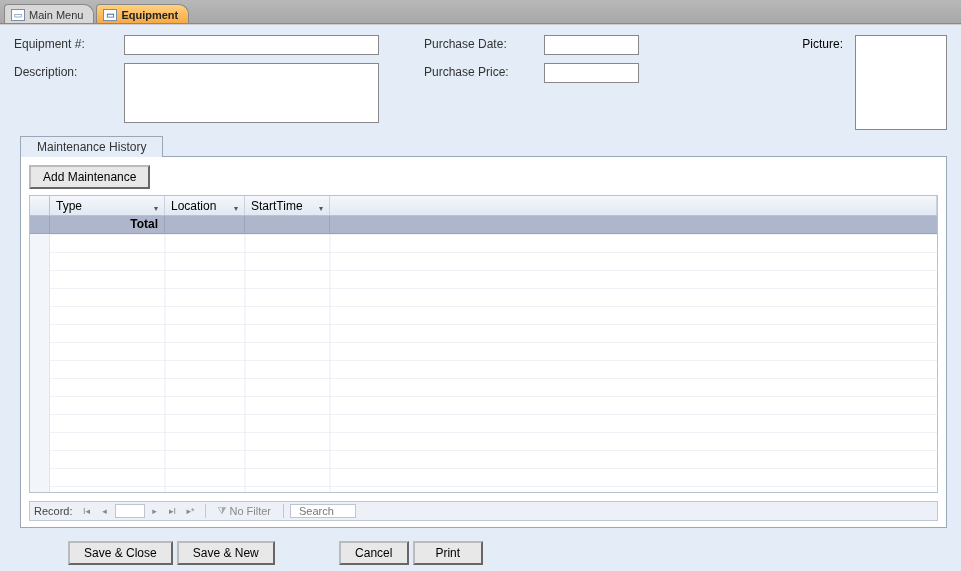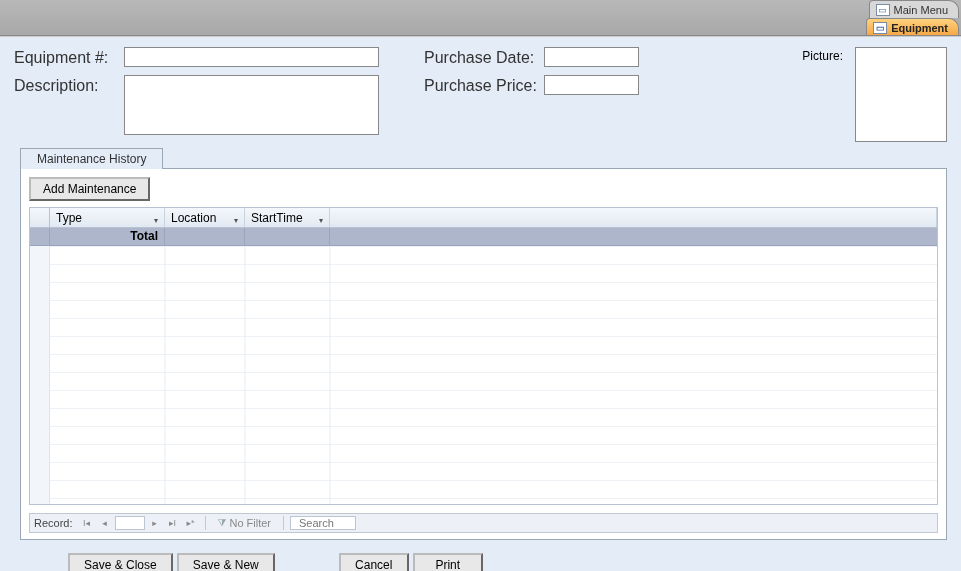--- a/index.html
+++ b/index.html
@@ -8,27 +8,26 @@
     padding: 0;
     font-family: "Segoe UI", Tahoma, sans-serif;
     font-size: 12px;
     background: #f0f0f0;
     width: 961px;
     height: 571px;
     overflow: hidden;
   }
   
   .tab-strip {
-    height: 36px;
+    height: 24px;
     background: linear-gradient(#b8b8b8, #a8a8a8);
     border-bottom: 1px solid #888;
     display: flex;
     align-items: flex-end;
     padding-left: 4px;
-    flex-direction: column;
   }
   .doc-tab {
     height: 19px;
     padding: 2px 10px 0 6px;
     margin-right: 2px;
     display: flex;
     align-items: center;
     gap: 4px;
     border: 1px solid #888;
     border-bottom: none;
@@ -60,21 +59,21 @@
     padding: 10px 14px 8px 14px;
     position: relative;
   }
 
   .top-fields {
     display: grid;
     grid-template-columns: 110px 260px 40px 120px 100px 1fr 80px 100px;
     row-gap: 8px;
     align-items: start;
   }
-  .lbl { color: #333; padding-top: 2px; font-size: 16px;}
+  .lbl { color: #333; padding-top: 2px; font-size: 12px;}
   .lbl.right { text-align: left; }
   .txt {
     border: 1px solid #888;
     background: #fff;
     height: 20px;
     padding: 1px 4px;
     font-size: 12px;
   }
   .txt.small { width: 95px; }
   .txt.wide { width: 255px; }

